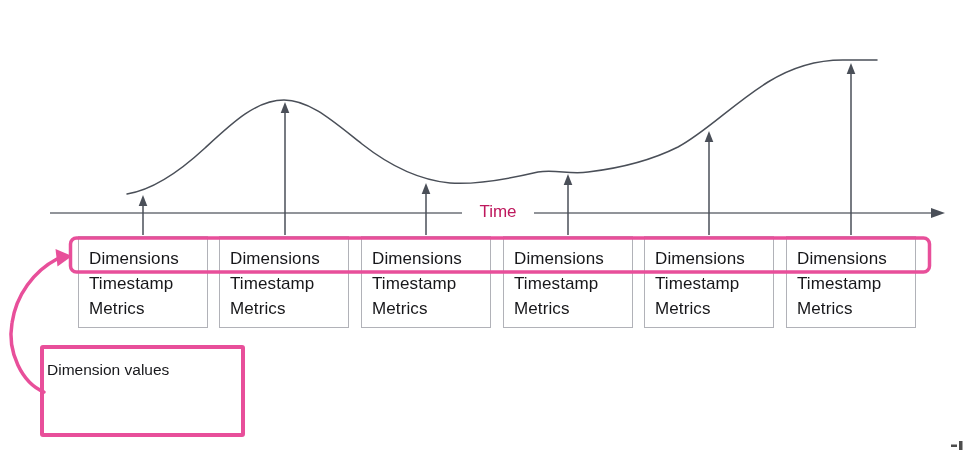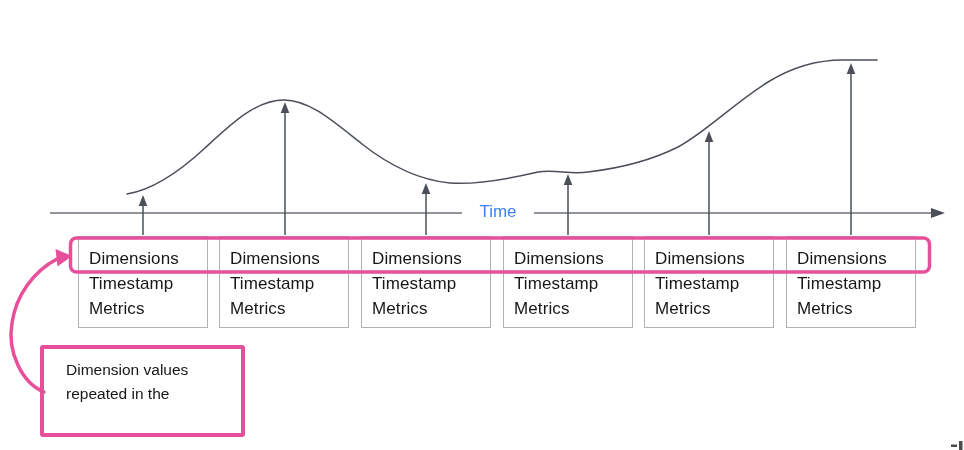--- a/index.html
+++ b/index.html
@@ -39,33 +39,33 @@
     letter-spacing:0.1px;
     white-space:nowrap;
   }
   
   .time-label{
     position:absolute;
     left:468px;top:202px;
     width:60px;
     text-align:center;
     font-size:17px;
-    color:#3b82f6;
+    color:#be185d;
     z-index:2;
   }
   
   .callout{
     position:absolute;
     left:40px;top:345px;
     width:205px;height:92px;
     box-sizing:border-box;
     background:#ffffff;
     border:4px solid #e84f9a;
     border-radius:3px;
-    padding:9px 0 0 22px;
+    padding:9px 0 0 3px;
     z-index:2;
   }
   .callout .line{
     font-size:15.5px;
     line-height:23.5px;
     color:#17171a;
     white-space:nowrap;
   }
 </style>
 </head>
@@ -101,21 +101,20 @@
   <div class="record">
     <div class="line">Dimensions</div>
     <div class="line">Timestamp</div>
     <div class="line">Metrics</div>
   </div>
 
   <div class="time-label">Time</div>
 
   <div class="callout">
     <div class="line">Dimension values</div>
-    <div class="line">repeated in the</div>
   </div>
 
   <svg class="overlay" width="964" height="450" viewBox="0 0 964 450">
 
     <path d="M 127 194
          C 152 190 178 173 205 148
          C 232 123 256 100 284 100
          C 310 100 334 122 362 144
          C 390 166 418 180 450 183
          C 476 185 508 179 538 172

